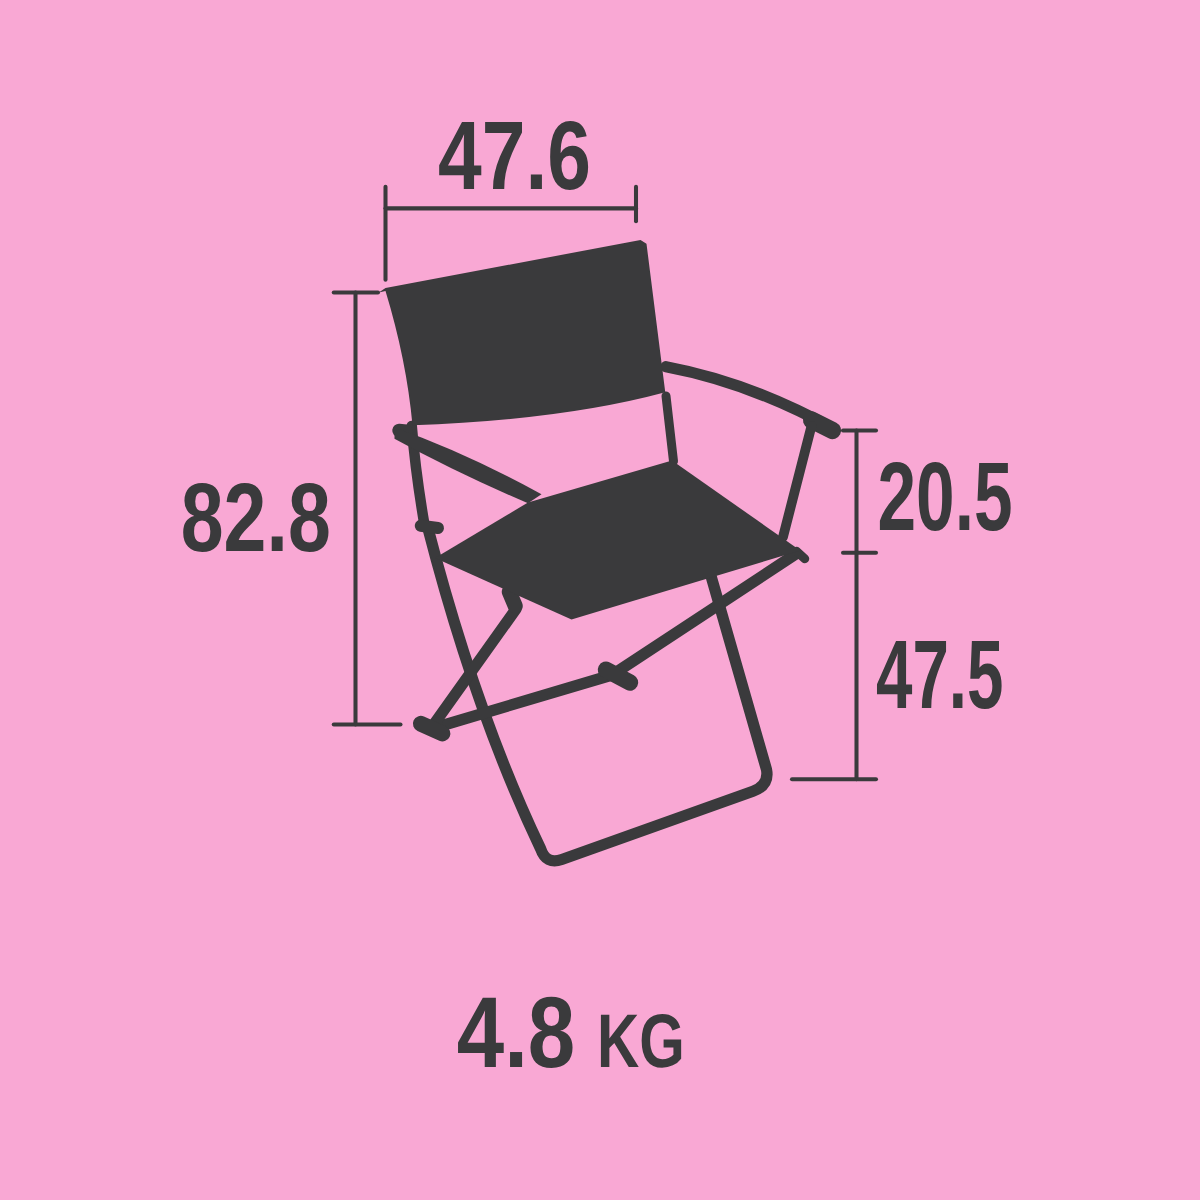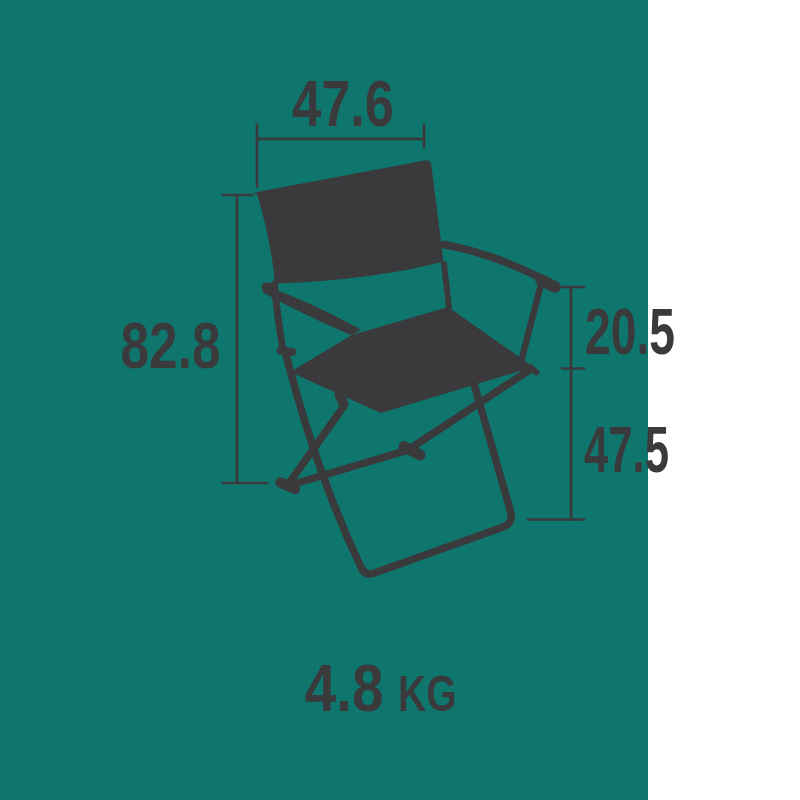--- a/index.html
+++ b/index.html
@@ -1,16 +1,16 @@
 <!DOCTYPE html>
 <html><head>
 <meta charset="utf-8">
 <style>
   html,body{margin:0;padding:0;background:#ffffff;}
-  .wrap{width:648px;height:800px;position:relative;background:#0f766e;}
+  .wrap{width:800px;height:800px;position:relative;background:#f9a8d4;}
   text{font-family:"Liberation Sans",sans-serif;font-weight:bold;fill:#3a3a3c;}
 </style>
 </head>
 <body>
 <div class="wrap">
 <svg width="800" height="800" viewBox="0 0 800 800">
   <g stroke="#3a3a3c" fill="none" stroke-linecap="round">
 
     <g stroke-width="2.7">
       <line x1="257" y1="138.9" x2="424" y2="138.9"></line>

